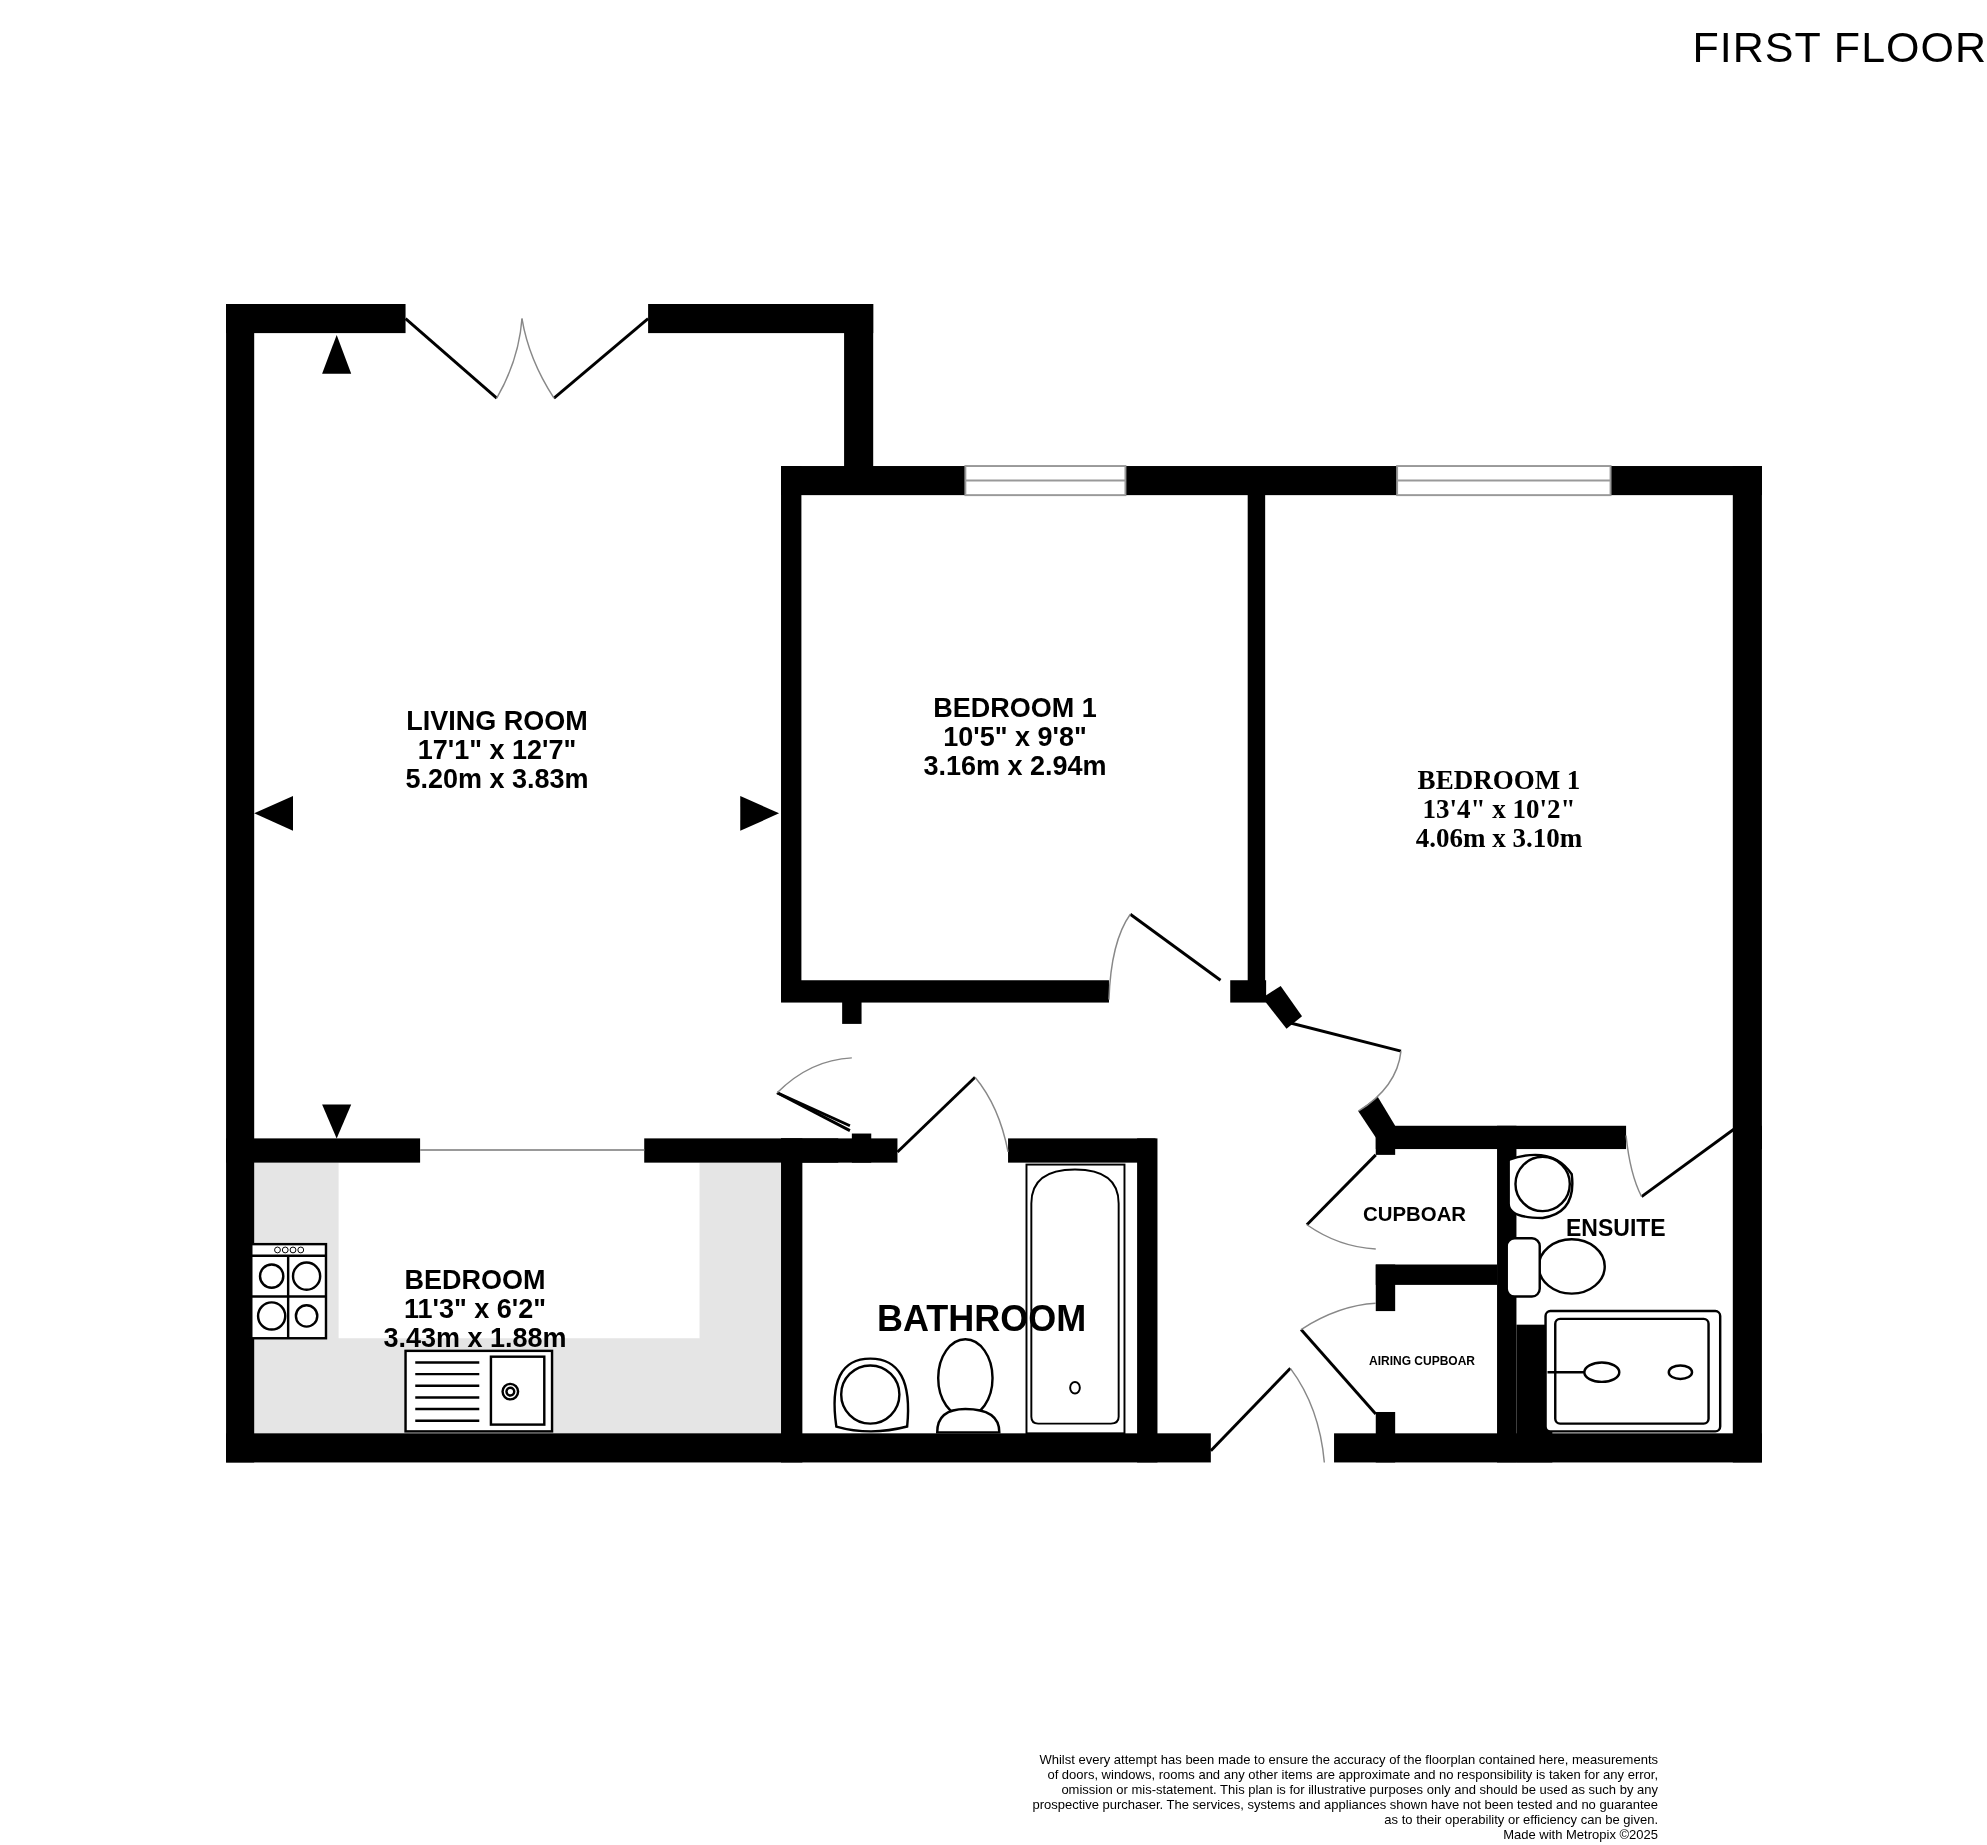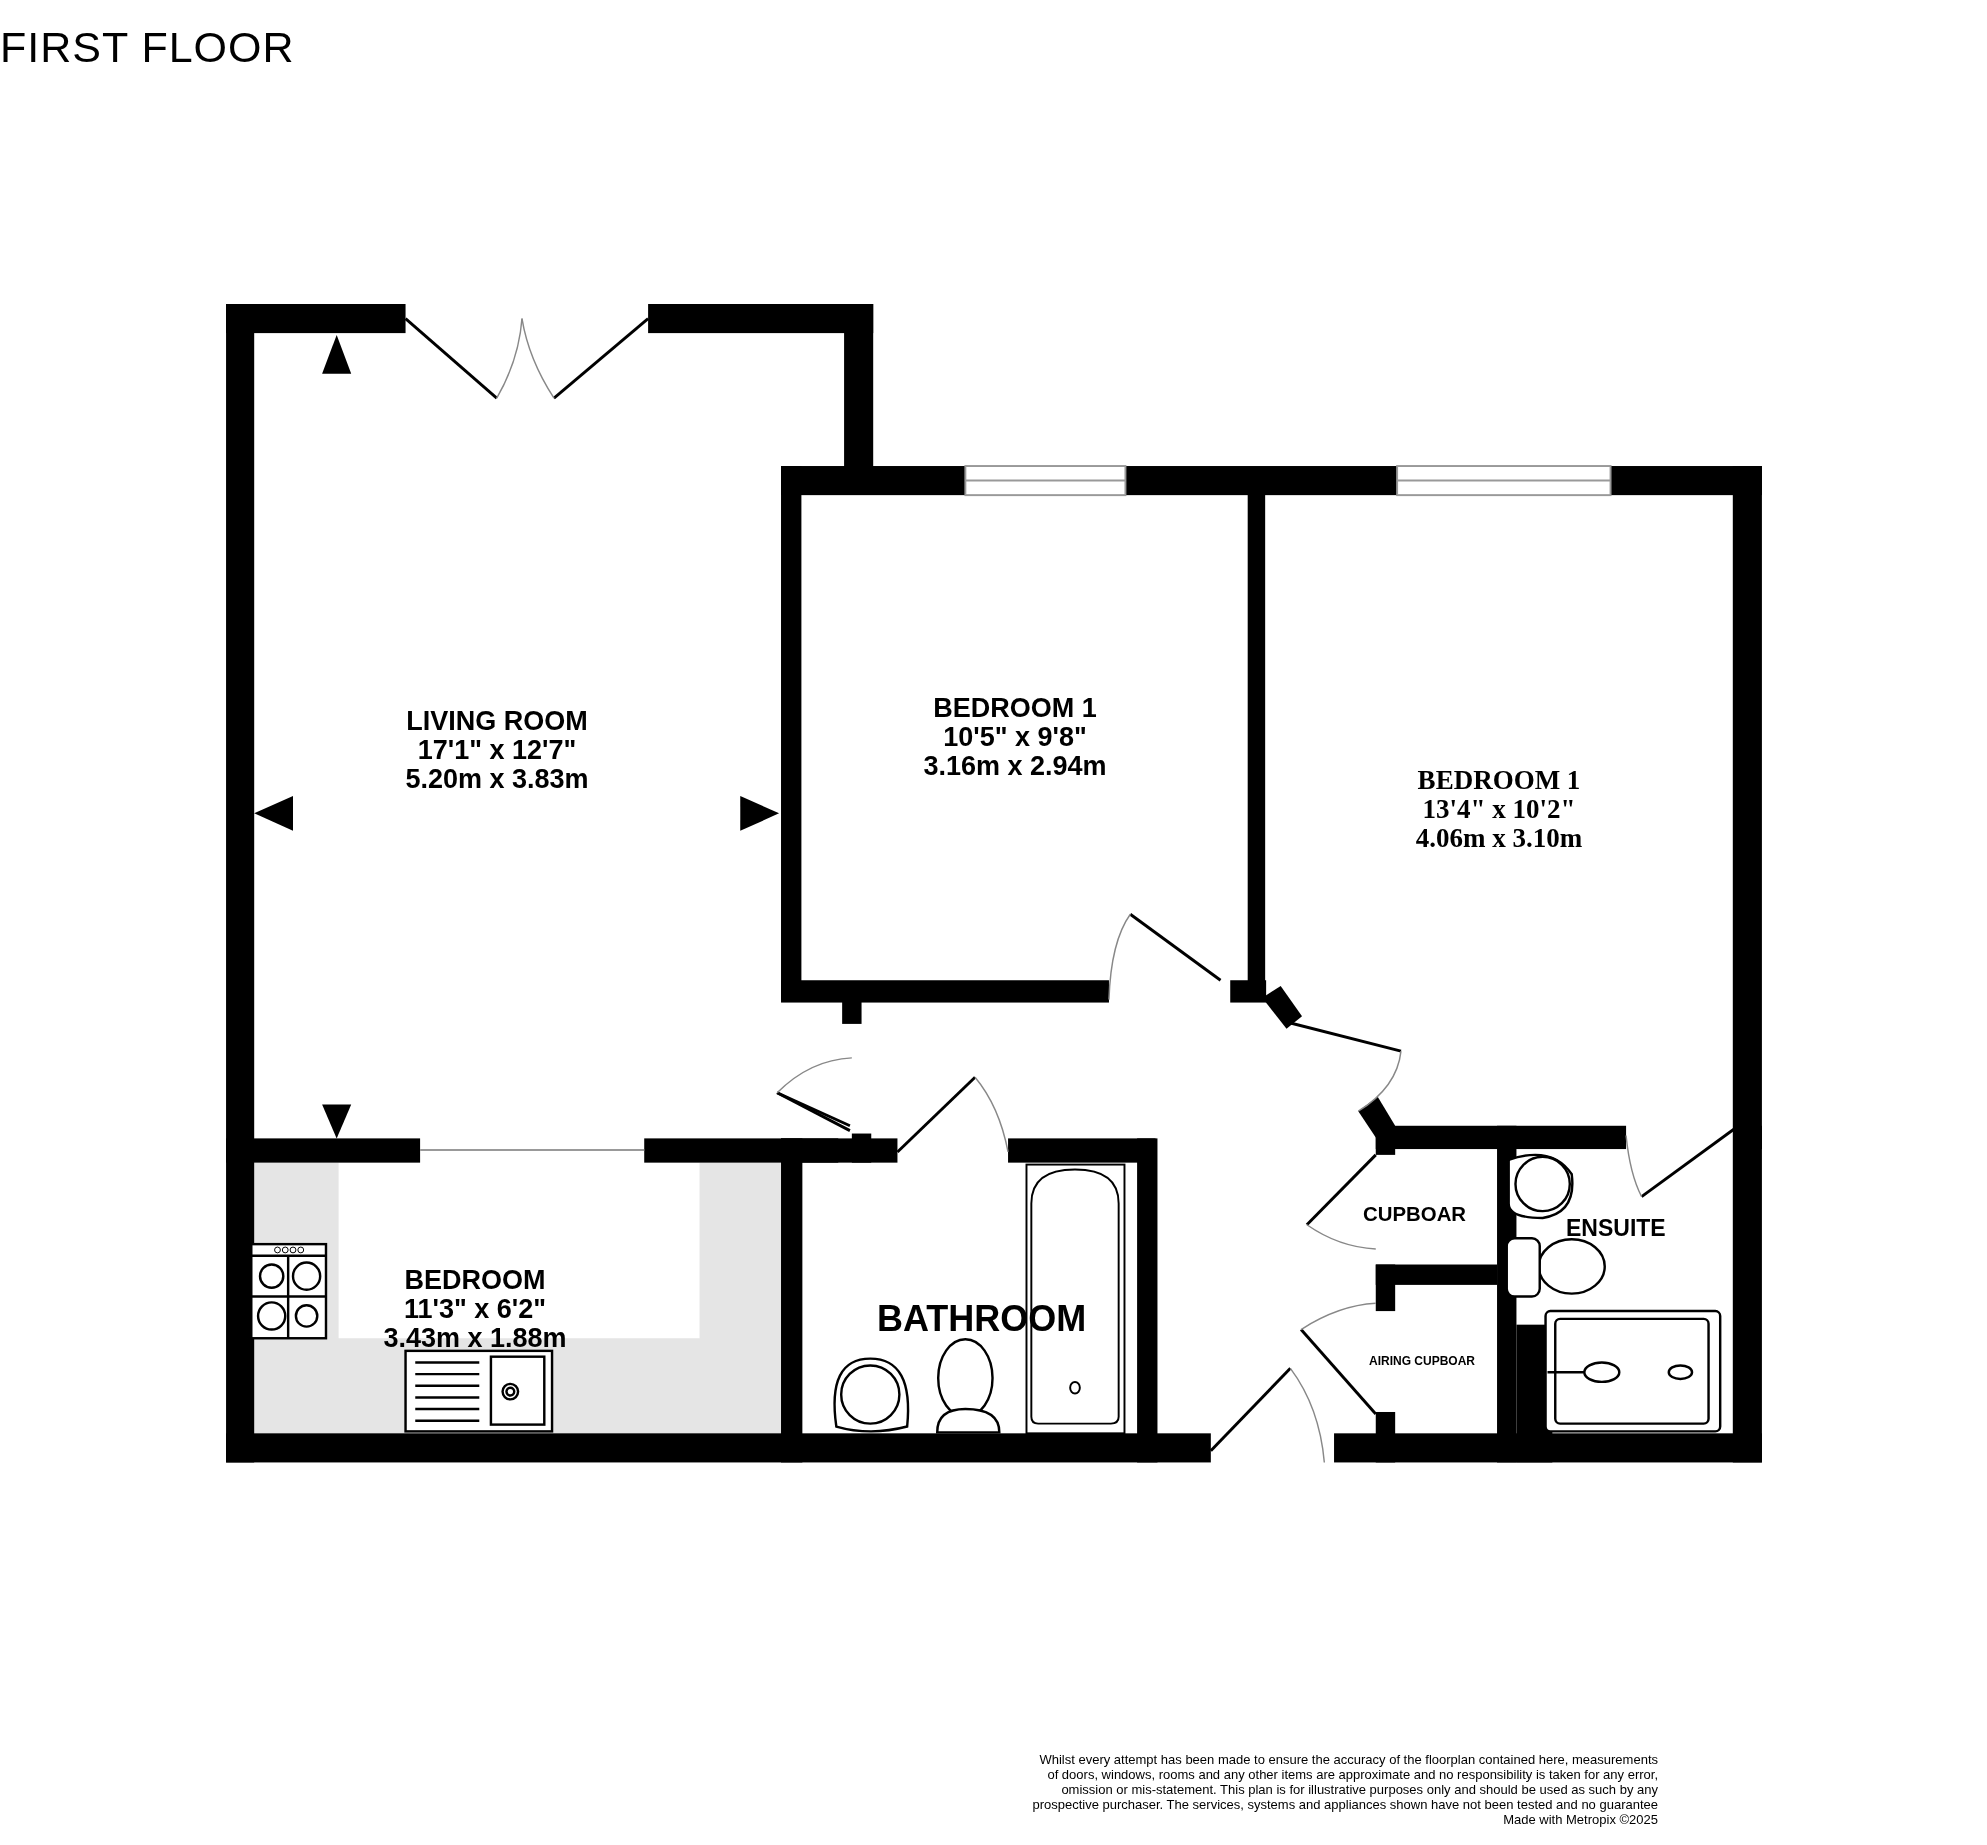--- a/index.html
+++ b/index.html
@@ -1,18 +1,18 @@
 <!DOCTYPE html>
 <html><head>
 <meta charset="utf-8">
 <style>
   html, body { margin:0; padding:0; background:#ffffff; }
   body { width:1987px; height:1846px; position:relative; overflow:hidden; font-family:"Liberation Sans", sans-serif; }
   #plan { position:absolute; left:0; top:0; width:1987px; height:1846px; }
-  .title { position:absolute; left:0; width:1987px; top:23px; text-align:left; font-size:43px; color:#000; letter-spacing:1px; }
+  .title { position:absolute; left:0; width:1987px; top:23px; text-align:right; font-size:43px; color:#000; letter-spacing:1px; }
   .room-label { position:absolute; text-align:center; font-weight:bold; color:#000; line-height:1.0; transform:translateX(-50%); white-space:nowrap; }
   .room-label .name { font-size:27px; display:block; }
   .room-label .dim { font-size:27px; display:block; margin-top:1.9px; }
   .small-label { position:absolute; font-weight:bold; color:#000; white-space:nowrap; }
   .disclaimer { position:absolute; left:0; width:1658px; top:1752px; text-align:right; font-size:13px; line-height:15px; color:#000; }
   .disclaimer span { display:block; }
 </style>
 </head>
 <body>
 
@@ -198,15 +198,16 @@
 <div class="small-label" style="left:877px; top:1298px; font-size:36px;">BATHROOM</div>
 <div class="small-label" style="left:1363px; top:1195px; font-size:20.4px;margin-top:8px;">CUPBOAR</div>
 <div class="small-label" style="left:1566px; top:1215px; font-size:23px;">ENSUITE</div>
 <div class="small-label" style="left:1369px; top:1354px; font-size:12px;">AIRING CUPBOAR</div>
 
 <div class="disclaimer">
   <span>Whilst every attempt has been made to ensure the accuracy of the floorplan contained here, measurements</span>
   <span>of doors, windows, rooms and any other items are approximate and no responsibility is taken for any error,</span>
   <span>omission or mis-statement. This plan is for illustrative purposes only and should be used as such by any</span>
   <span>prospective purchaser. The services, systems and appliances shown have not been tested and no guarantee</span>
+  <span>as to their operability or efficiency can be given.</span>
   <span>Made with Metropix ©2025</span>
 </div>
 
 
 </body></html>

